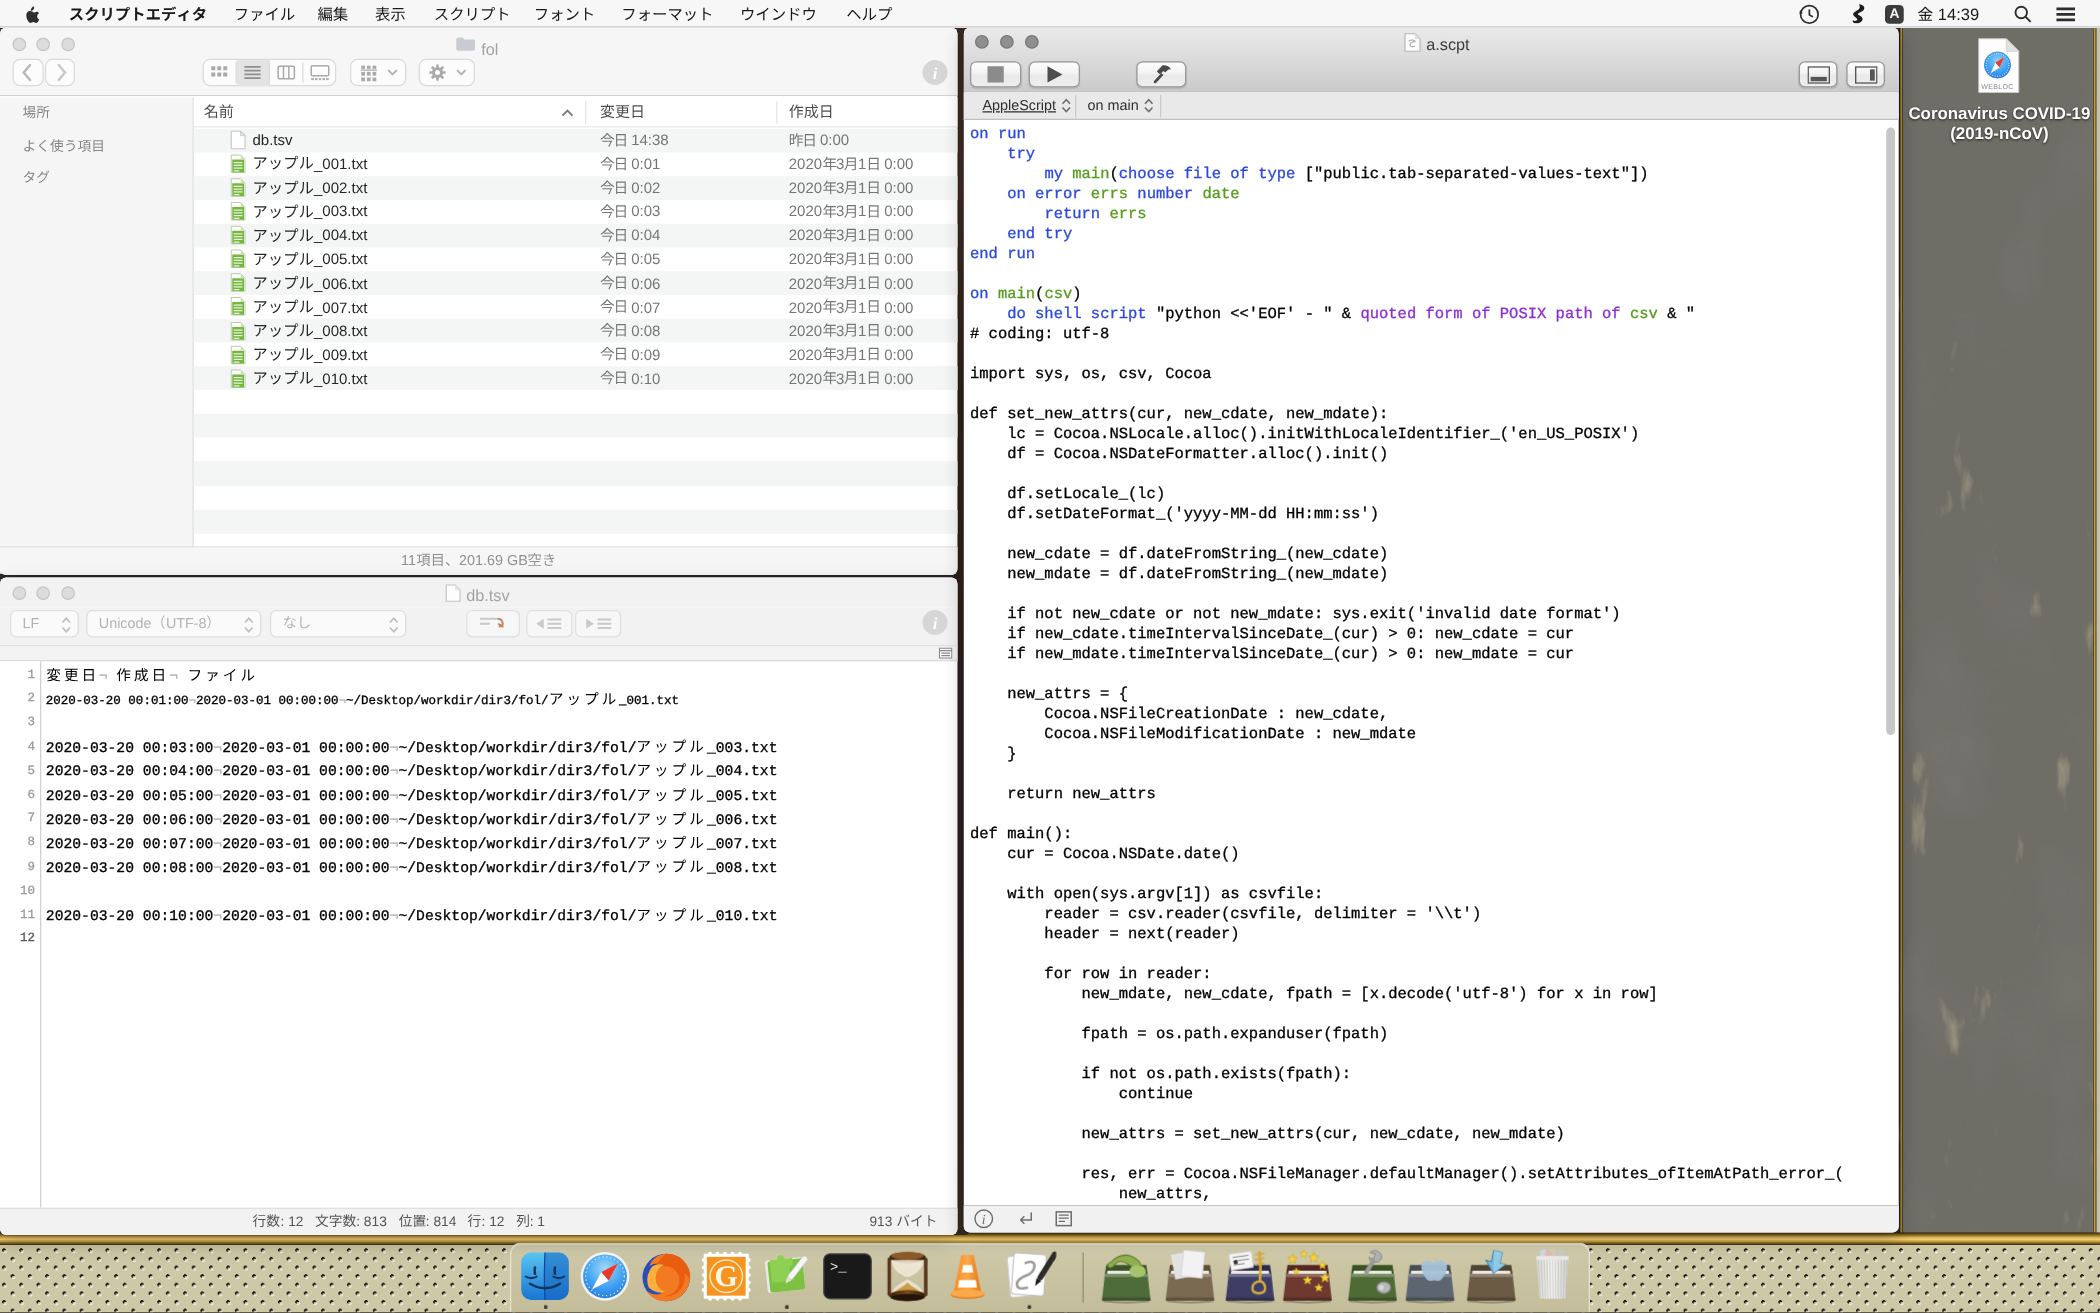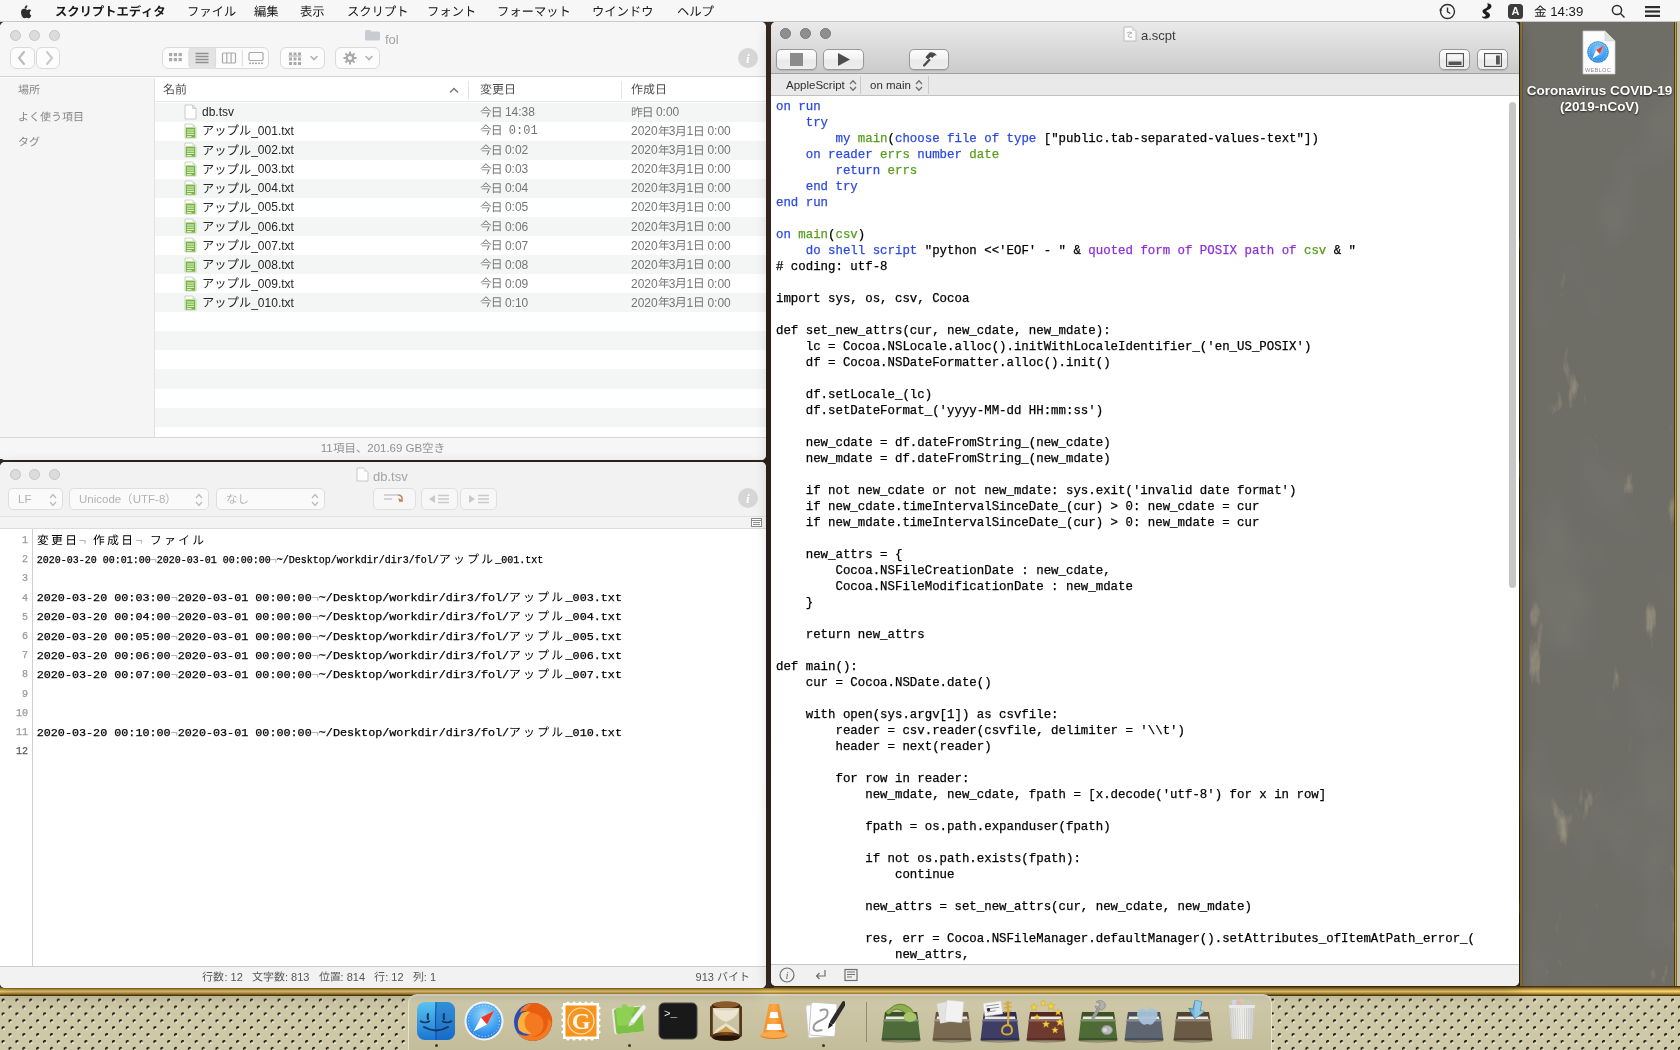--- a/index.html
+++ b/index.html
@@ -200,21 +200,21 @@
         <path d="M3 7 h7 M3 9.2 h7 M3 11.4 h7 M3 13.6 h4.5"></path>
       </g>
       <path d="M8.5 1 l3.5 3.5 h-3.5 z" fill="#cfe0c6"></path>
     </svg>
 <div style="position:absolute;left:202px;top:102.17px;font-size:12px;color:#262626;white-space:nowrap;"><svg class="j" width="49.2" height="12.2" style="vertical-align:-1.46px;" fill="currentColor">
         <use href="#g30a2" transform="translate(0,10.74) scale(0.0122,-0.0122)"></use>
         <use href="#g30c3" transform="translate(12.3,10.74) scale(0.0122,-0.0122)"></use>
         <use href="#g30d7" transform="translate(24.6,10.74) scale(0.0122,-0.0122)"></use>
         <use href="#g30eb" transform="translate(36.9,10.74) scale(0.0122,-0.0122)"></use>
       </svg>_001.txt</div>
-<div style="position:absolute;left:480px;top:102.17px;font-size:12px;color:#757575;white-space:nowrap;font-family:Liberation Mono, monospace;"><svg class="j" width="21.6" height="11.8" style="vertical-align:-1.42px;" fill="currentColor">
+<div style="position:absolute;left:480px;top:102.17px;font-size:12px;color:#757575;white-space:nowrap;"><svg class="j" width="21.6" height="11.8" style="vertical-align:-1.42px;" fill="currentColor">
         <use href="#g4eca" transform="translate(0,10.38) scale(0.0118,-0.0118)"></use>
         <use href="#g65e5" transform="translate(10.8,10.38) scale(0.0118,-0.0118)"></use>
       </svg> 0:01</div>
 <div style="position:absolute;left:631px;top:102.17px;font-size:12px;color:#757575;white-space:nowrap;">2020<svg class="j" width="11" height="11.8" style="vertical-align:-1.42px;" fill="currentColor">
         <use href="#g5e74" transform="translate(0,10.38) scale(0.0118,-0.0118)"></use>
       </svg>3<svg class="j" width="11" height="11.8" style="vertical-align:-1.42px;" fill="currentColor">
         <use href="#g6708" transform="translate(0,10.38) scale(0.0118,-0.0118)"></use>
       </svg>1<svg class="j" width="11" height="11.8" style="vertical-align:-1.42px;" fill="currentColor">
         <use href="#g65e5" transform="translate(0,10.38) scale(0.0118,-0.0118)"></use>
       </svg> 0:00</div>
@@ -560,20 +560,26 @@
         <use href="#g30eb" transform="translate(42.3,10.34) scale(0.01175,-0.01175)"></use>
       </svg>_006.txt</div>
 <div class="mono" style="position:absolute;left:0px;top:207.4px;width:28px;height:12px;font-size:10px;color:#9b9b9b;text-align:right;">8</div>
 <div class="mono" style="position:absolute;left:36.7px;top:205.9px;font-size:11.75px;white-space:pre;color:#000;">2020-03-20 00:07:00<span style="color:#b5b5b5">¬</span>2020-03-01 00:00:00<span style="color:#b5b5b5">¬</span>~/Desktop/workdir/dir3/fol/<svg class="j" width="56.4" height="11.75" style="vertical-align:-1.41px;" fill="currentColor">
         <use href="#g30a2" transform="translate(0,10.34) scale(0.01175,-0.01175)"></use>
         <use href="#g30c3" transform="translate(14.1,10.34) scale(0.01175,-0.01175)"></use>
         <use href="#g30d7" transform="translate(28.2,10.34) scale(0.01175,-0.01175)"></use>
         <use href="#g30eb" transform="translate(42.3,10.34) scale(0.01175,-0.01175)"></use>
       </svg>_007.txt</div>
 <div class="mono" style="position:absolute;left:0px;top:226.6px;width:28px;height:12px;font-size:10px;color:#9b9b9b;text-align:right;">9</div>
+<div class="mono" style="position:absolute;left:36.7px;top:225.1px;font-size:11.75px;white-space:pre;color:#000;">2020-03-20 00:08:00<span style="color:#b5b5b5">¬</span>2020-03-01 00:00:00<span style="color:#b5b5b5">¬</span>~/Desktop/workdir/dir3/fol/<svg class="j" width="56.4" height="11.75" style="vertical-align:-1.41px;" fill="currentColor">
+        <use href="#g30a2" transform="translate(0,10.34) scale(0.01175,-0.01175)"></use>
+        <use href="#g30c3" transform="translate(14.1,10.34) scale(0.01175,-0.01175)"></use>
+        <use href="#g30d7" transform="translate(28.2,10.34) scale(0.01175,-0.01175)"></use>
+        <use href="#g30eb" transform="translate(42.3,10.34) scale(0.01175,-0.01175)"></use>
+      </svg>_008.txt</div>
 <div class="mono" style="position:absolute;left:0px;top:245.8px;width:28px;height:12px;font-size:10px;color:#9b9b9b;text-align:right;">10</div>
 <div class="mono" style="position:absolute;left:0px;top:265px;width:28px;height:12px;font-size:10px;color:#9b9b9b;text-align:right;">11</div>
 <div class="mono" style="position:absolute;left:36.7px;top:263.5px;font-size:11.75px;white-space:pre;color:#000;">2020-03-20 00:10:00<span style="color:#b5b5b5">¬</span>2020-03-01 00:00:00<span style="color:#b5b5b5">¬</span>~/Desktop/workdir/dir3/fol/<svg class="j" width="56.4" height="11.75" style="vertical-align:-1.41px;" fill="currentColor">
         <use href="#g30a2" transform="translate(0,10.34) scale(0.01175,-0.01175)"></use>
         <use href="#g30c3" transform="translate(14.1,10.34) scale(0.01175,-0.01175)"></use>
         <use href="#g30d7" transform="translate(28.2,10.34) scale(0.01175,-0.01175)"></use>
         <use href="#g30eb" transform="translate(42.3,10.34) scale(0.01175,-0.01175)"></use>
       </svg>_010.txt</div>
 <div class="mono" style="position:absolute;left:0px;top:284.2px;width:28px;height:12px;font-size:10px;color:#5a5a5a;text-align:right;">12</div>
 <div style="position:absolute;left:0px;top:504px;width:766px;height:22px;background:#f2f2f2;border-top:1px solid #cfcfcf;border-radius:0 0 5px 5px;"></div>
@@ -623,32 +629,32 @@
       </svg></div>
 <div style="position:absolute;left:668px;top:26.5px;width:31px;height:21px;background:linear-gradient(180deg,#fdfdfd,#f2f2f2 48%,#e9e9e9 52%,#eee);border:1px solid #999;border-radius:5px;box-shadow:0 1px 1px rgba(0,0,0,.12);text-align:center;"><svg width="18" height="14" style="margin-top:3px">
         <rect x="0.5" y="0.5" width="17" height="13" fill="none" stroke="#555" stroke-width="1.2"></rect>
         <rect x="2.5" y="8.5" width="13" height="3.5" fill="#555"></rect>
       </svg></div>
 <div style="position:absolute;left:706px;top:26.5px;width:31px;height:21px;background:linear-gradient(180deg,#fdfdfd,#f2f2f2 48%,#e9e9e9 52%,#eee);border:1px solid #999;border-radius:5px;box-shadow:0 1px 1px rgba(0,0,0,.12);text-align:center;"><svg width="18" height="14" style="margin-top:3px">
         <rect x="0.5" y="0.5" width="17" height="13" fill="none" stroke="#555" stroke-width="1.2"></rect>
         <rect x="12" y="2.5" width="3.8" height="9" fill="#555"></rect>
       </svg></div>
 <div style="position:absolute;left:0px;top:52px;width:748px;height:22px;background:#e9e9e9;border-bottom:1px solid #c0c0c0;"></div>
-<div style="position:absolute;left:15px;top:52px;width:100px;height:21px;font-size:11.5px;color:#2e2e2e;line-height:22px;">AppleScript<svg width="8" height="13" style="vertical-align:-3px;margin-left:4px">
+<div style="position:absolute;left:15px;top:52px;width:100px;height:21px;font-size:11.5px;color:#2e2e2e;line-height:22px;text-decoration:underline;">AppleScript<svg width="8" height="13" style="vertical-align:-3px;margin-left:4px">
         <path d="M1 5 L4 1.8 L7 5 M1 8 L4 11.2 L7 8" stroke="#6e6e6e" stroke-width="1.3" fill="none"></path>
       </svg></div>
 <div style="position:absolute;left:89px;top:54px;width:1px;height:18px;background:#c9c9c9;"></div>
 <div style="position:absolute;left:99px;top:52px;width:80px;height:22px;font-size:11.5px;color:#2e2e2e;line-height:22px;">on main<svg width="8" height="13" style="vertical-align:-3px;margin-left:4px">
         <path d="M1 5 L4 1.8 L7 5 M1 8 L4 11.2 L7 8" stroke="#6e6e6e" stroke-width="1.3" fill="none"></path>
       </svg></div>
 <div style="position:absolute;left:157px;top:54px;width:1px;height:18px;background:#c9c9c9;"></div>
 <div class="mono" style="position:absolute;left:5px;top:77px;width:720px;height:868px;overflow:hidden;font-size:12.4px;line-height:16px;white-space:pre;color:#000;"><span style="color:#2b49e0">on run</span>
     <span style="color:#2b49e0">try</span>
         <span style="color:#2b49e0">my</span> <span style="color:#579c1d">main</span>(<span style="color:#2b49e0">choose file of type</span> ["public.tab-separated-values-text"])
-    <span style="color:#2b49e0">on reader</span> <span style="color:#579c1d">errs</span> <span style="color:#2b49e0">number</span> <span style="color:#579c1d">date</span>
+    <span style="color:#2b49e0">on error</span> <span style="color:#579c1d">errs</span> <span style="color:#2b49e0">number</span> <span style="color:#579c1d">date</span>
         <span style="color:#2b49e0">return</span> <span style="color:#579c1d">errs</span>
     <span style="color:#2b49e0">end try</span>
 <span style="color:#2b49e0">end run</span>
 
 <span style="color:#2b49e0">on</span> <span style="color:#579c1d">main</span>(<span style="color:#579c1d">csv</span>)
     <span style="color:#2b49e0">do shell script</span> "python &lt;&lt;'EOF' - " &amp; <span style="color:#8d2fd8">quoted form of POSIX path of</span> <span style="color:#579c1d">csv</span> &amp; "
 # coding: utf-8
 
 import sys, os, csv, Cocoa
 

